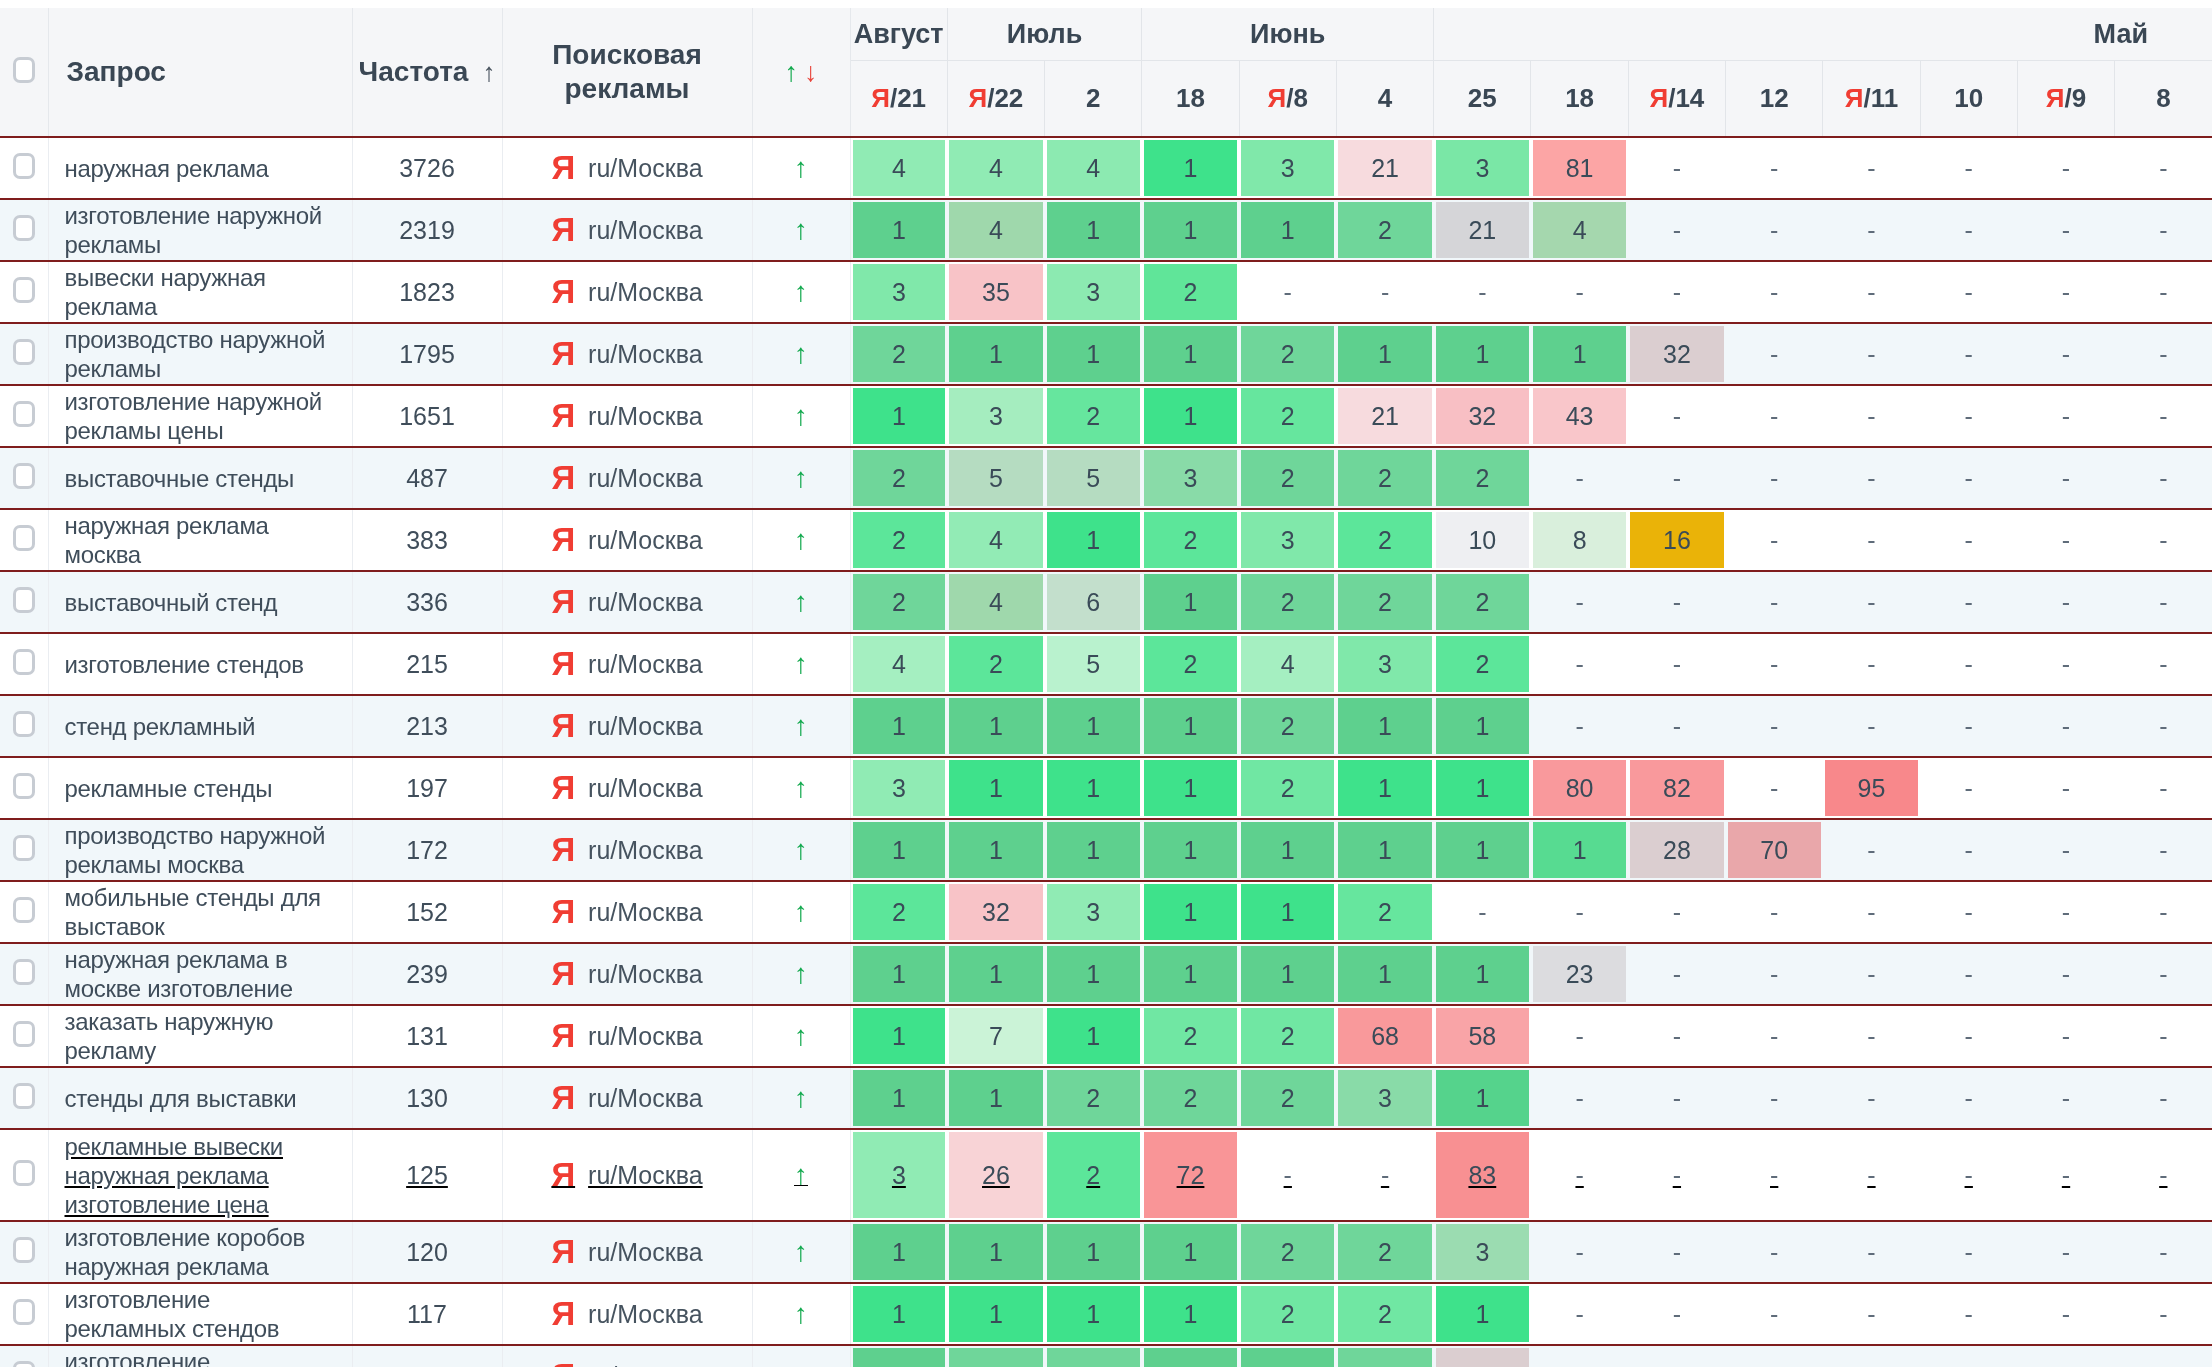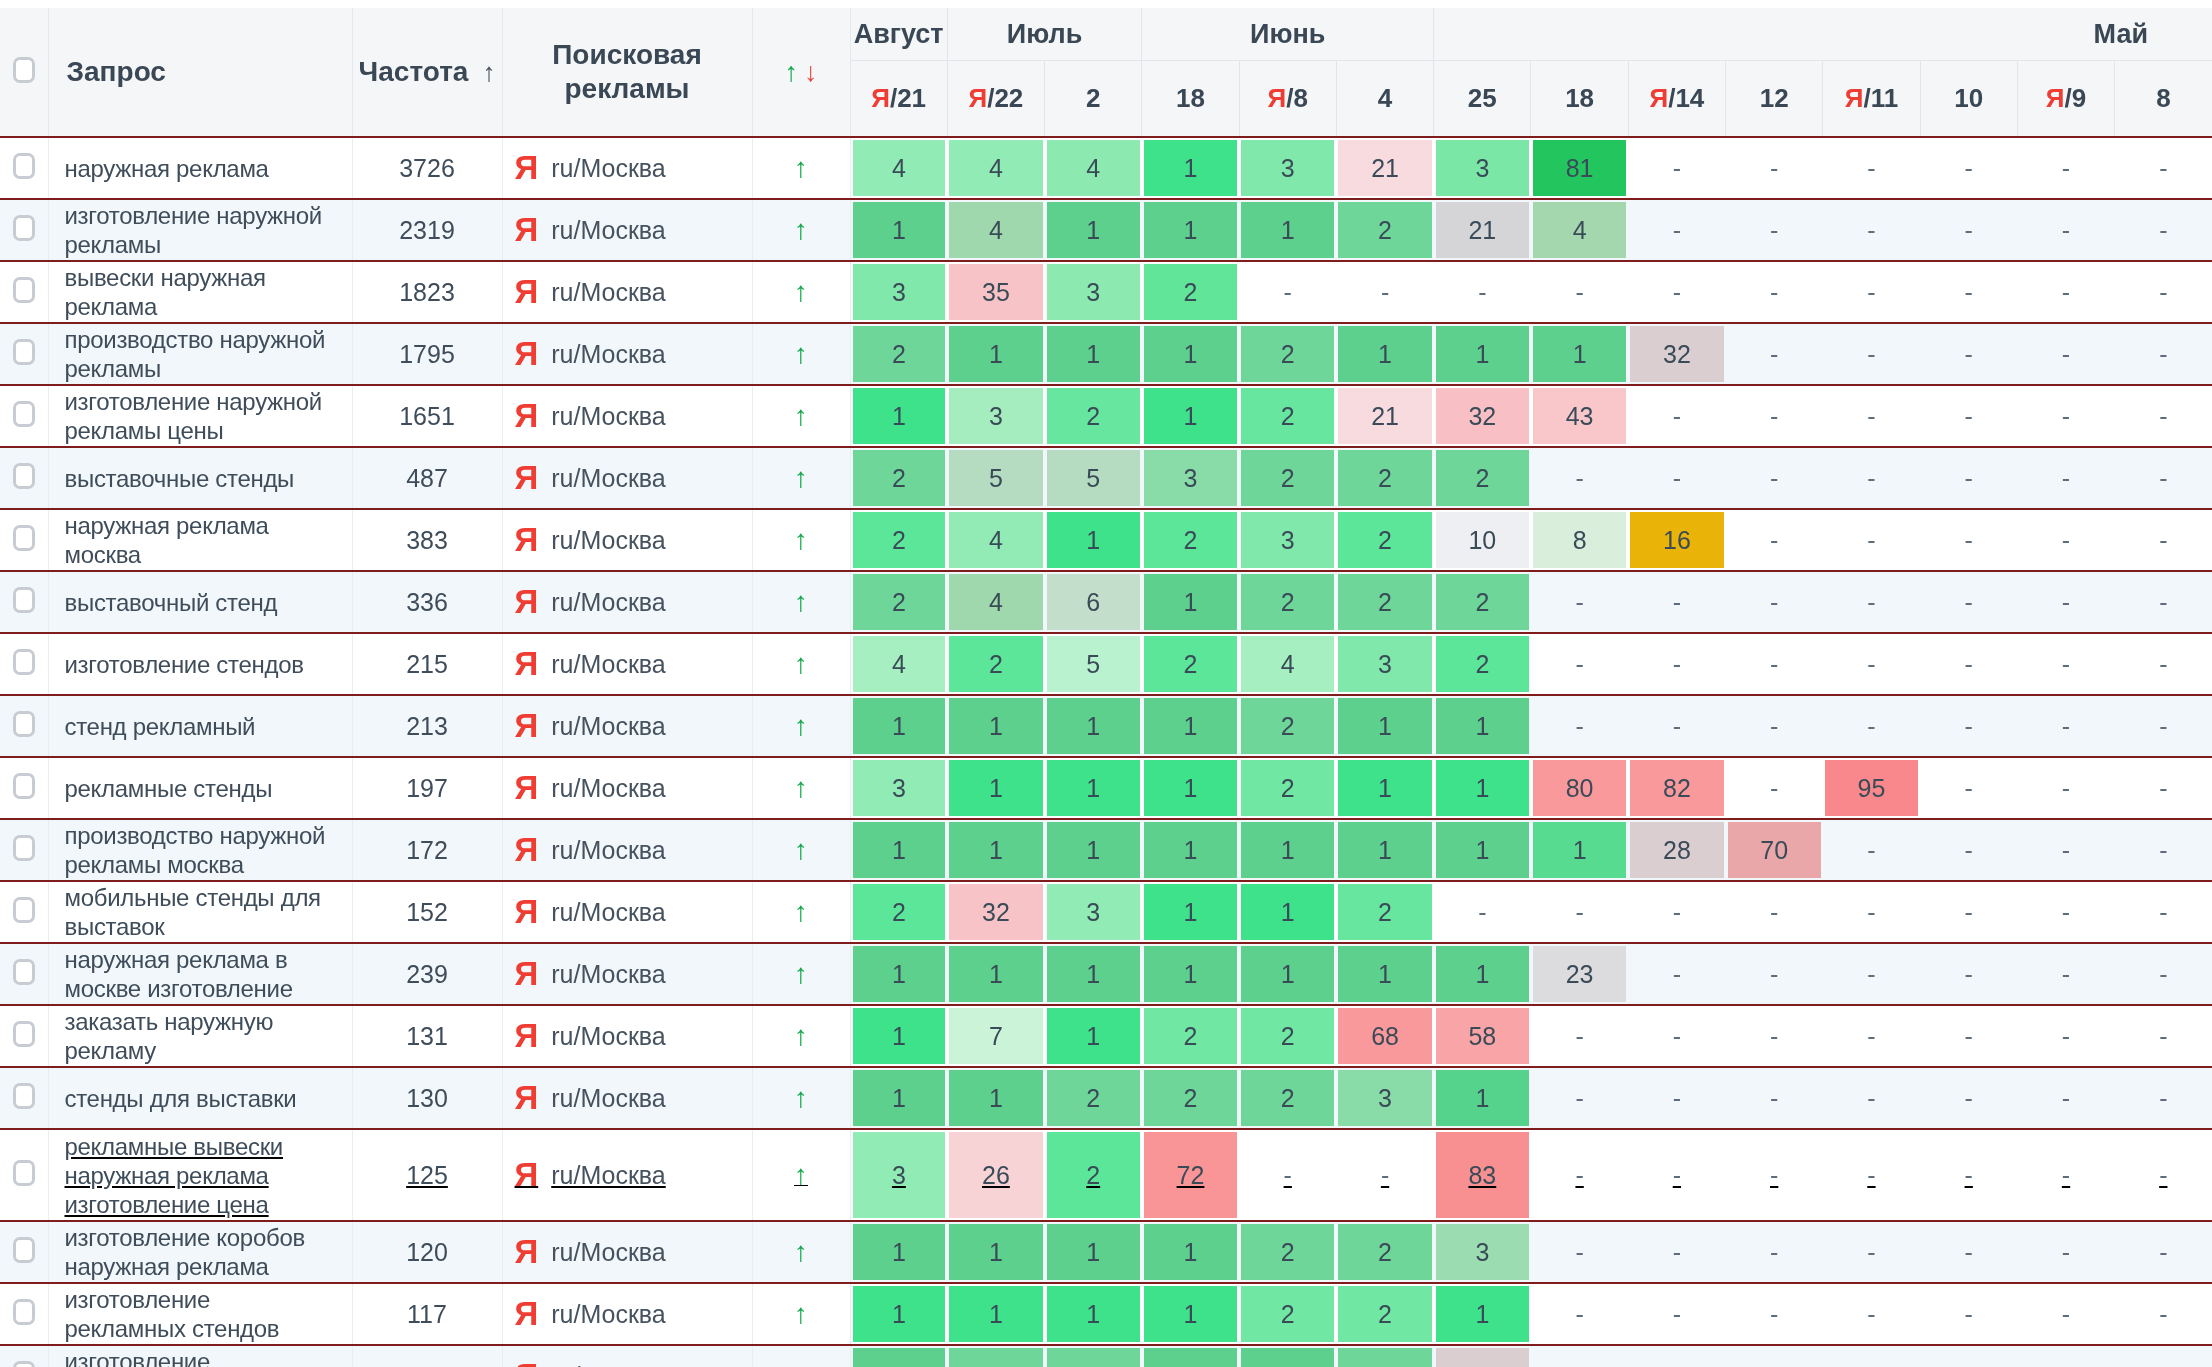--- a/index.html
+++ b/index.html
@@ -31,21 +31,21 @@
   tbody tr{height:60px;background:#ffffff;border-top:2px solid #7f1d1d;}
   tbody tr:nth-child(even){background:#F1F7FA;}
   tbody tr.tall{height:90px;text-decoration:underline;}
   td{padding:0;vertical-align:middle;}
   td.b-sel,td.b-query,td.b-freq,td.b-engine,td.b-trend{border-right:1px solid #EAEDF1;}
   td.b-sel{text-align:center;}
   .checkbox{display:inline-block;width:22px;height:26px;border:3px solid #C7CCD3;
       border-radius:7px;background:#fff;box-sizing:border-box;}
   td.b-query{font-size:24px;letter-spacing:-0.3px;color:#3F4D5A;line-height:29px;padding:0 16px;}
   td.b-freq{font-size:25px;color:#3F4D5A;text-align:center;}
-  td.b-engine{color:#46535F;font-size:25px;padding-left:12px;}
+  td.b-engine{text-align:center;color:#46535F;font-size:25px;}
   td.b-engine .ya-icon{color:#F03D33;font-weight:bold;font-size:33px;margin-right:13px;vertical-align:-2px;}
   td.b-trend{text-align:center;}
   .trend-up{color:#12A94E;font-size:28px;font-weight:bold;}
   td.cell{padding:2px;}
   .heat{height:56px;display:flex;align-items:center;justify-content:center;
         font-size:25px;color:#3A4B58;}
   tr.tall .heat{height:86px;}
   .dash{display:block;text-align:center;color:#5F6C7A;font-size:25px;}
 </style>
 </head>
@@ -121,21 +121,21 @@
           <td class="cell">
             <div class="heat" style="background: rgb(128, 232, 170);">3</div>
           </td>
           <td class="cell">
             <div class="heat" style="background: rgb(247, 219, 222);">21</div>
           </td>
           <td class="cell">
             <div class="heat" style="background: rgb(122, 231, 166);">3</div>
           </td>
           <td class="cell">
-            <div class="heat" style="background: #22c55e;">81</div>
+            <div class="heat" style="background: #fca5a5;">81</div>
           </td>
           <td class="cell">
             <span class="dash">-</span>
           </td>
           <td class="cell">
             <span class="dash">-</span>
           </td>
           <td class="cell">
             <span class="dash">-</span>
           </td>

